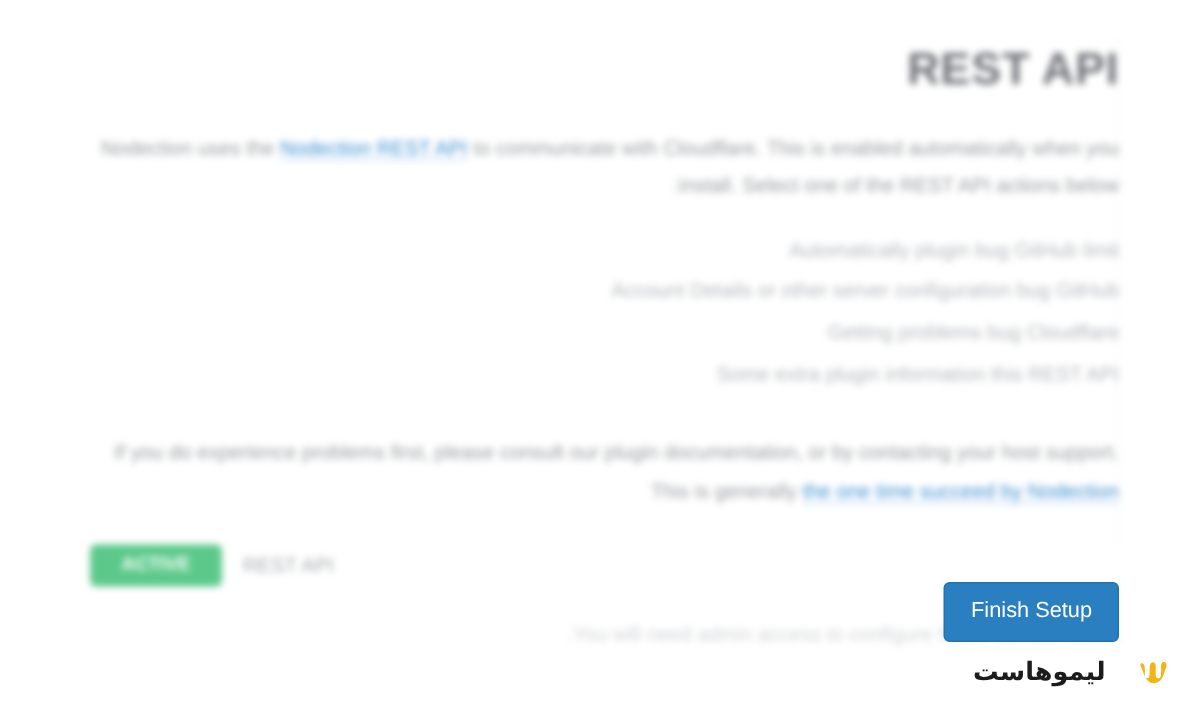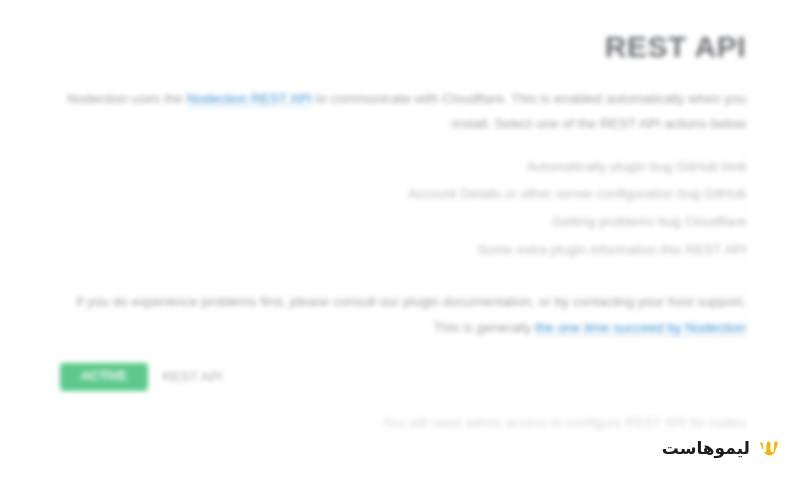--- a/index.html
+++ b/index.html
@@ -141,21 +141,21 @@
   }
 
   
   .watermark {
     position: absolute;
     right: 20px;
     bottom: 18px;
     display: flex;
     flex-direction: row-reverse;
     align-items: center;
-    gap: 7px;
+    gap: 20px;
     direction: rtl;
   }
   .watermark-mark {
     width: 23px;
     height: 23px;
     display: block;
   }
   .watermark-text {
     font-family: "DejaVu Sans", sans-serif;
     font-size: 17px;
@@ -209,20 +209,23 @@
       <div class="status-row">
         <span class="status-badge">ACTIVE</span>
         <span class="status-label">REST API</span>
       </div>
 
       <p class="note">You will need admin access to configure REST API for nodes.</p>
 
     </div>
   </div>
 
+  <div class="action-row">
+    <button type="button" class="finish-button">Finish Setup</button>
+  </div>
 
   <div class="watermark">
     <span class="watermark-text">لیموهاست</span>
     <span>
       <svg class="watermark-mark" viewBox="0 0 24 24" aria-hidden="true">
         <path d="M3.4 5.6c1.5-.5 2.6.4 2.9 1.9.4 1.9.2 3.9.2 5.8 0 .9.1 1.9.9 2.4.9.5 1.8-.1 2.1-1 .4-1.2.3-2.5.3-3.8 0-1.6-.1-3.3.5-4.8.5-1.3 2-1.9 3-.9.8.8.8 2.1.8 3.2 0 1.9-.2 3.9.1 5.8.2 1 .9 1.9 2 1.7 1-.2 1.4-1.3 1.5-2.2.2-2 .1-4 .1-6 0-1.2.2-2.6 1.4-3.1 1-.4 2.1.2 2.3 1.3.2 1 .1 2-.4 2.9-1.1 2.3-1.4 4.9-2.7 7.1-1.2 2-3.4 3.5-5.8 3.4-2.1-.1-3.9-1.4-5.1-3-1.6-2.1-2-4.8-3.1-7.1-.5-1-1-2.1-.9-3.2.1-.2.1-.3.2-.4z" fill="#F2B516"></path>
       </svg>
     </span>
   </div>
 

